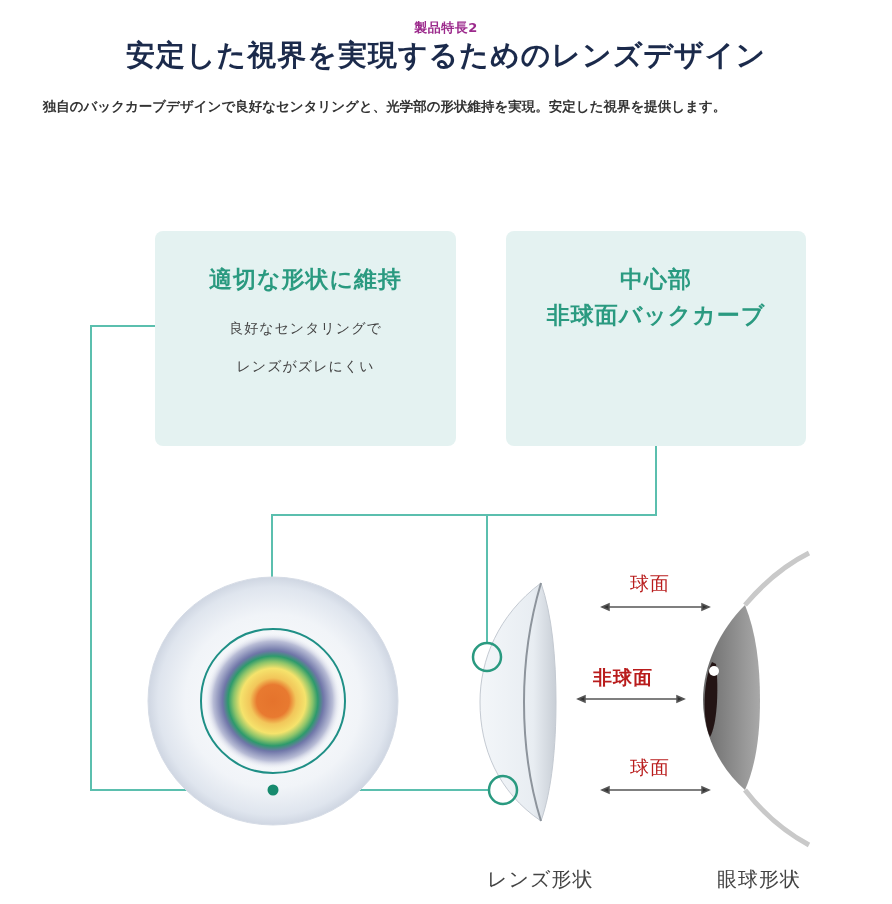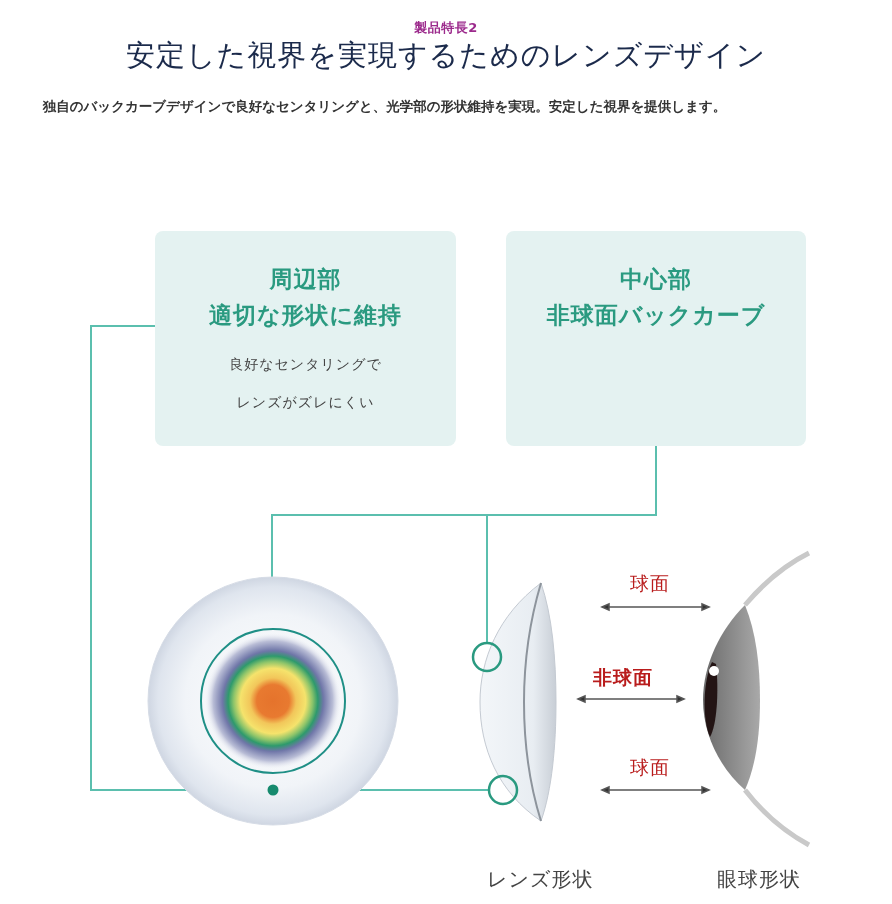--- a/index.html
+++ b/index.html
@@ -1,21 +1,21 @@
 <!DOCTYPE html>
 <html><head>
 <meta charset="utf-8">
 <style>
   html, body { margin: 0; padding: 0; background: #ffffff; }
   body { width: 892px; height: 904px; position: relative; overflow: hidden;
          font-family: "DejaVu Sans", "Liberation Sans", sans-serif; }
   .eyebrow { position: absolute; top: 19px; left: 0; width: 892px; text-align: center;
              font-size: 13px; font-weight: bold; color: #9c2a8c; letter-spacing: 0.5px; }
   .title { position: absolute; top: 36px; left: 0; width: 892px; text-align: center;
-           font-size: 29px; font-weight: normal; color: #1b2a4b; letter-spacing: 1px; margin: 0; }
+           font-size: 29px; font-weight: bold; color: #1b2a4b; letter-spacing: 1px; margin: 0; }
   .lead { position: absolute; top: 98px; left: 0; width: 769px; text-align: center;
           font-size: 13.5px; color: #333; margin: 0; font-weight: bold; }
   .card { position: absolute; top: 231px; height: 215px; background: #e4f2f1;
           border-radius: 8px; text-align: center; box-sizing: border-box; padding-top: 30px; }
   .card.left { left: 155px; width: 301px; }
   .card.right { left: 506px; width: 300px; }
   .card .head { color: #2a9a80; font-size: 23px; font-weight: bold; line-height: 36px; letter-spacing: 1px; }
   .card .body { color: #444; font-size: 14px; line-height: 38px; margin-top: 12px; letter-spacing: 1px; }
   svg.diagram { position: absolute; left: 0; top: 0; }
   .lbl { position: absolute; font-size: 19px; color: #b91c1c; letter-spacing: 1px; }
@@ -93,21 +93,20 @@
   <g>
     <path d="M809,553 C785,565 762,585 745,605" fill="none" stroke="#c9c9c9" stroke-width="5"></path>
     <path d="M745,790 C762,812 785,832 809,845" fill="none" stroke="#c9c9c9" stroke-width="5"></path>
     <path d="M745,605 C720,630 703,665 703,700 C703,735 720,768 745,790 C756,765 760,735 760,700 C760,665 756,632 745,605 Z" fill="url(#cornea)"></path>
     <path d="M712,662 C703,680 702,720 710,737 C717,725 719,690 716,664 Z" fill="#231414"></path>
     <circle cx="714" cy="671" r="5" fill="#ffffff"></circle>
   </g>
 </svg>
 
 <div class="card left">
-  <div class="head">周辺部</div>
   <div class="head">適切な形状に維持</div>
   <div class="body">
     <div>良好なセンタリングで</div>
     <div>レンズがズレにくい</div>
   </div>
 </div>
 
 <div class="card right">
   <div class="head">中心部</div>
   <div class="head">非球面バックカーブ</div>

